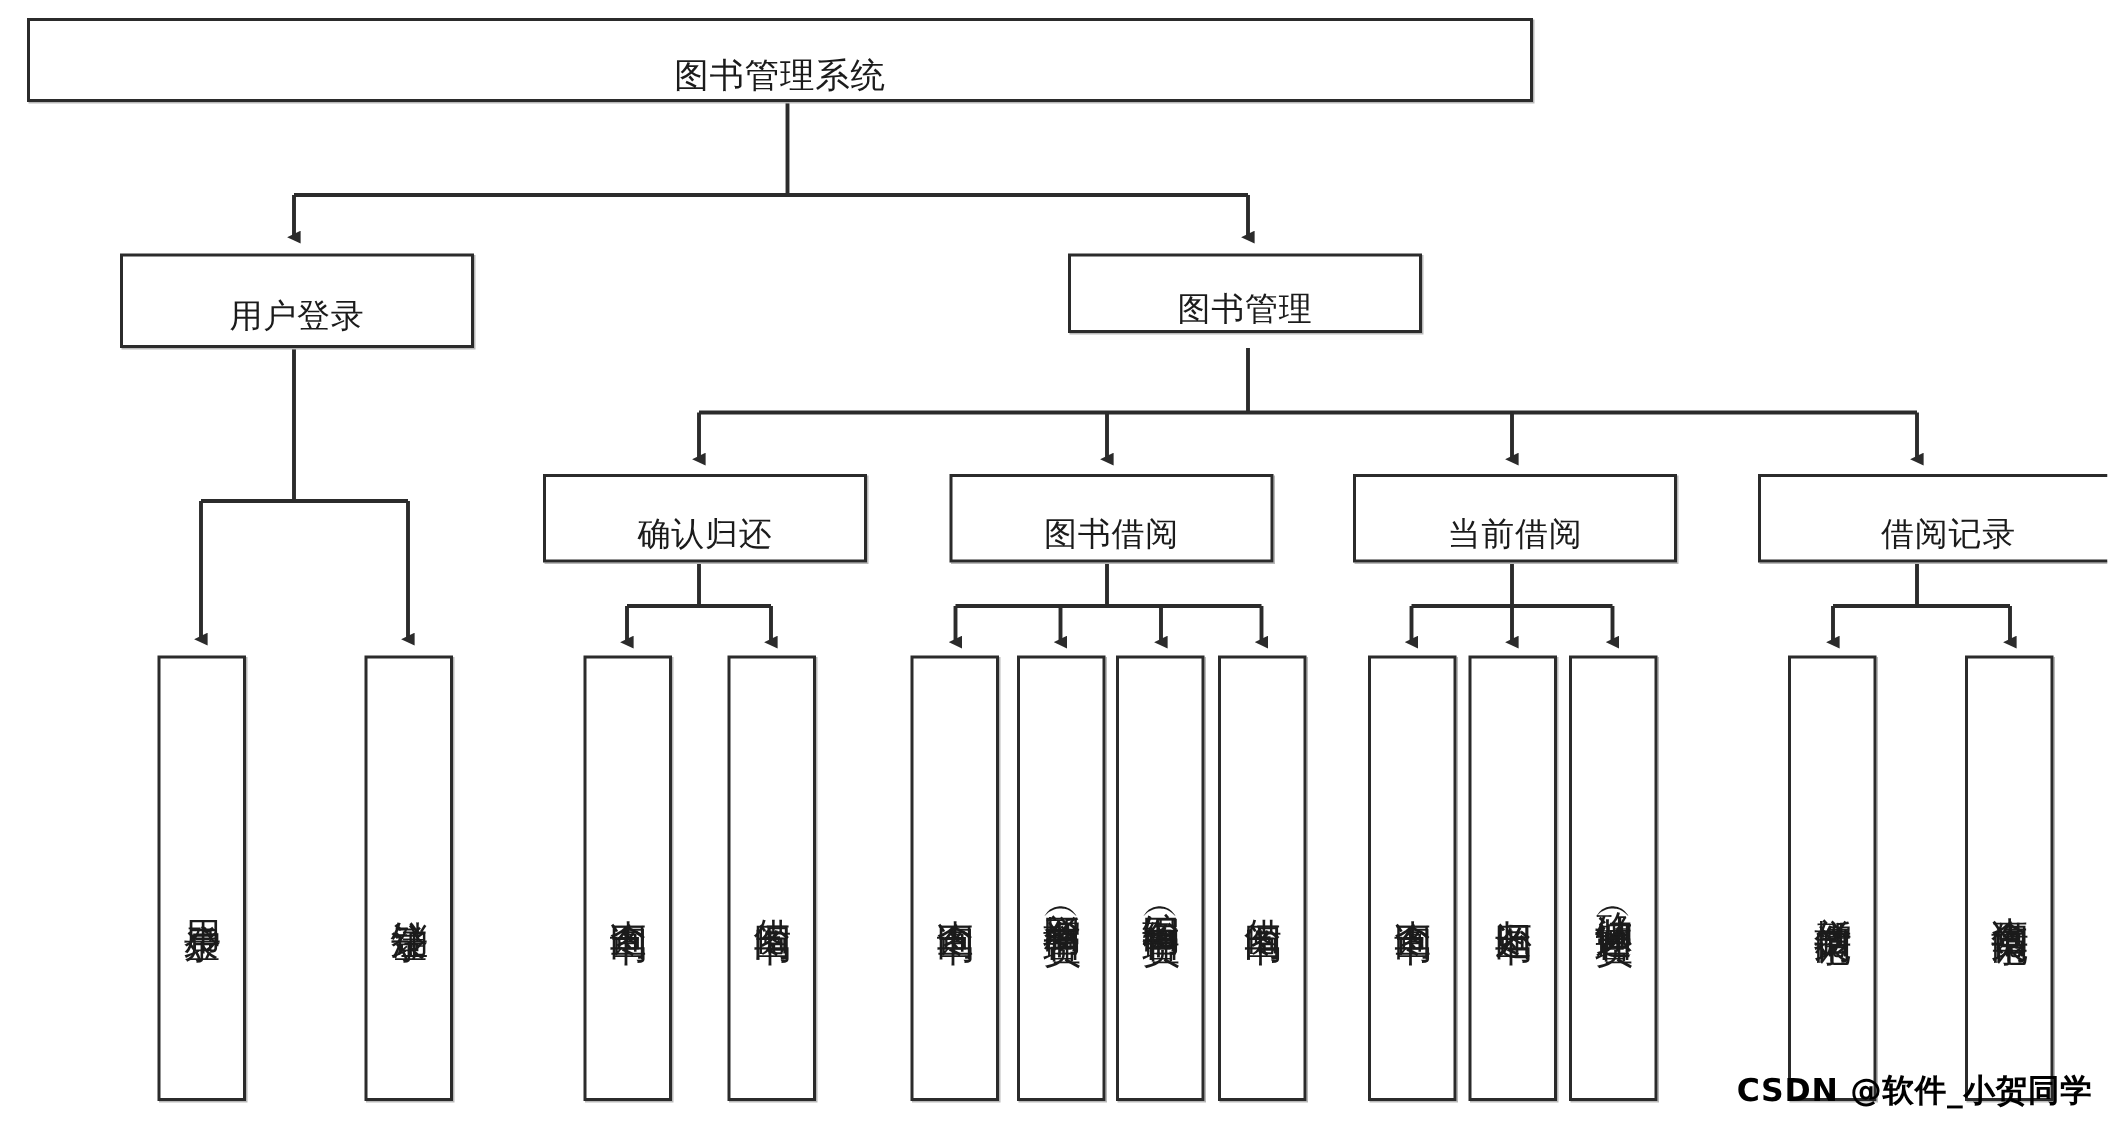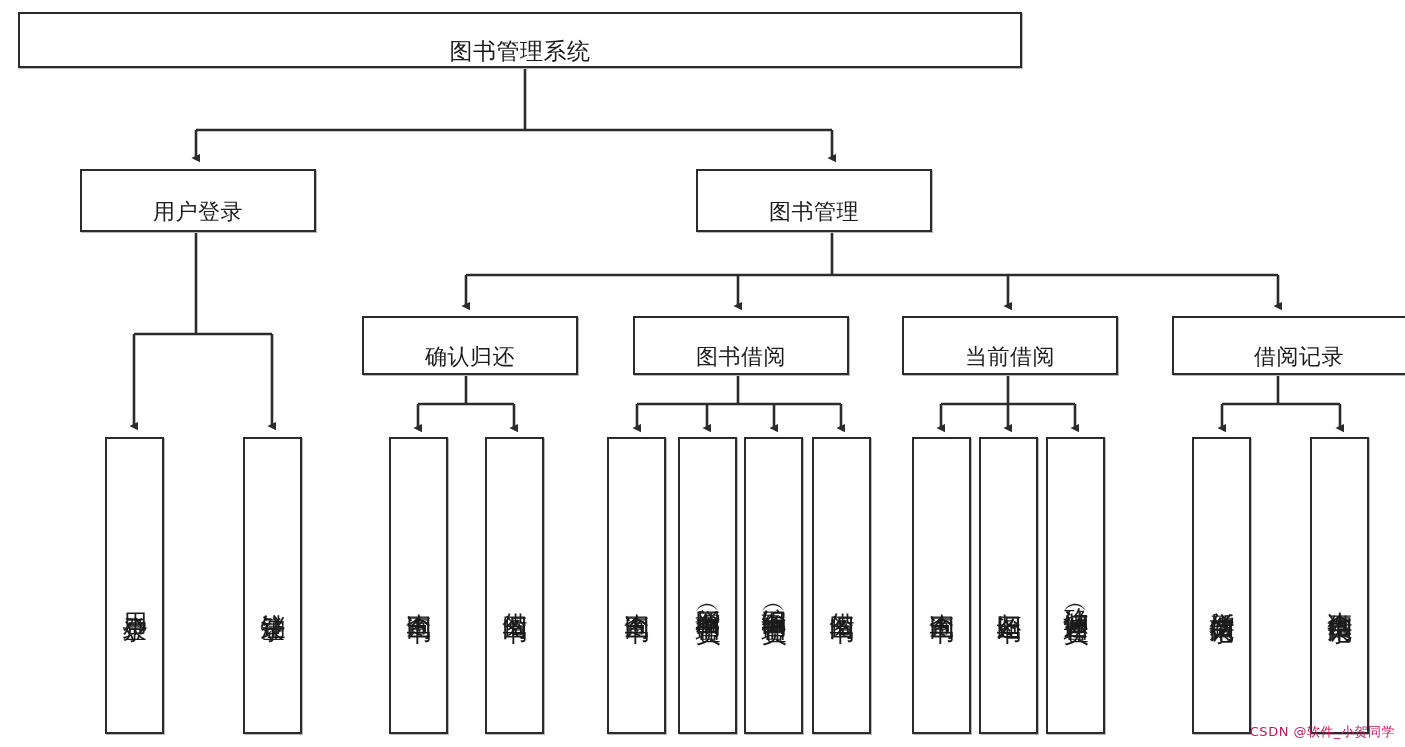--- a/index.html
+++ b/index.html
@@ -58,24 +58,25 @@
     text-orientation: upright;
     font-size: 25px;
     line-height: 1.12;
     letter-spacing: 2px;
     max-height: 272px;
   }
   .watermark {
     position: absolute;
     right: 10px;
     bottom: 6px;
-    font-size: 13px;
-    color: #be185d;
+    font-size: 21px;
+    color: #000000;
     letter-spacing: 0.5px;
     white-space: nowrap;
+    font-weight: bold;
   }
 </style>
 </head>
 <body>
 
 <div id="canvas">
 
   <svg id="edges" viewBox="0 0 1405 747">
     <defs>
       <marker id="arrowhead" markerWidth="9" markerHeight="9" refX="4.2" refY="4.4" orient="auto" markerUnits="userSpaceOnUse">
@@ -126,21 +127,21 @@
     </g>
   </svg>
 
   <div class="node root horiz" style="left:18px; top:12px; width:1004px; height:56px;">
     <span class="label">图书管理系统</span>
   </div>
 
   <div class="node horiz" style="left:80px; top:169px; width:236px; height:63px;">
     <span class="label">用户登录</span>
   </div>
-  <div class="node horiz" style="left:696px; top:169px; width:236px; height:63px;justify-content:center;">
+  <div class="node horiz" style="left:712px; top:169px; width:236px; height:53px;justify-content:center;">
     <span class="label">图书管理</span>
   </div>
 
   <div class="node horiz" style="left:362px; top:316px; width:216px; height:59px;">
     <span class="label">确认归还</span>
   </div>
   <div class="node horiz" style="left:902px; top:316px; width:216px; height:59px;">
     <span class="label">当前借阅</span>
   </div>
   <div class="node horiz" style="left:633px; top:316px; width:216px; height:59px;">

